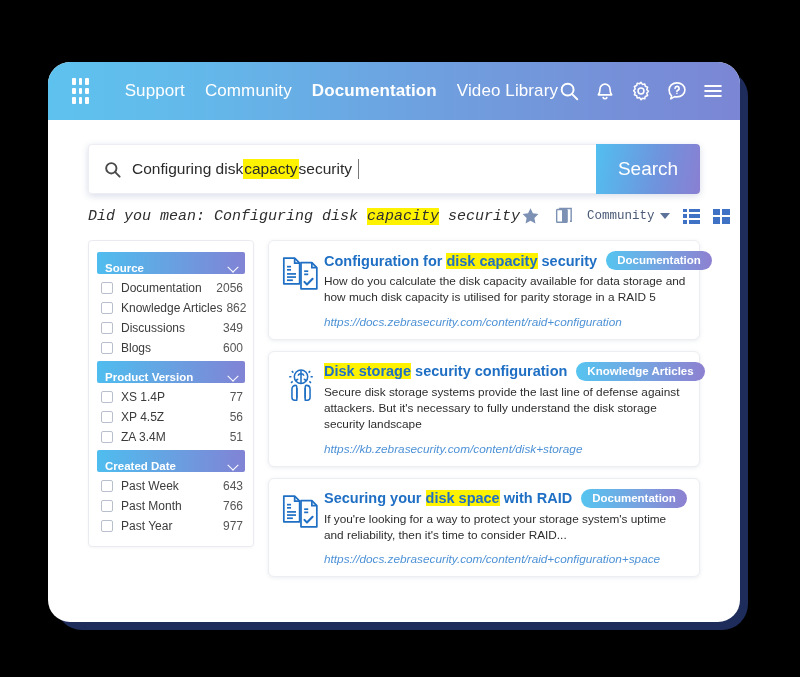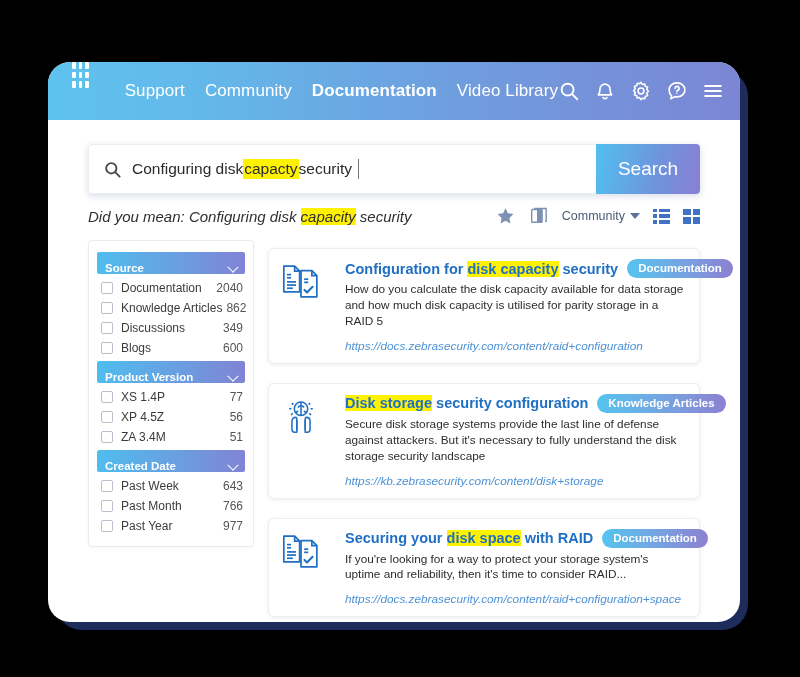--- a/index.html
+++ b/index.html
@@ -28,20 +28,21 @@
     overflow: hidden;
     display: flex;
     flex-direction: column;
   }
 
   
   .topbar {
     height: 58px;
     background: linear-gradient(90deg, #5ec2ee 0%, #63b8ea 22%, #6f9ede 58%, #7b86d4 100%);
     display: flex;
+    align-items: center;
     padding: 0 16px 0 24px;
     flex: none;
   }
   .grid-apps {
     width: 26px; height: 26px;
     display: grid;
     grid-template-columns: repeat(3, 1fr);
     grid-template-rows: repeat(3, 1fr);
     gap: 3px;
     margin-right: 36px;
@@ -108,20 +109,21 @@
     cursor: pointer;
     font-family: "Liberation Sans", sans-serif;
   }
 
   
   .dym-row {
     display: flex;
     align-items: center;
     padding: 12px 40px 0 40px;
     flex: none;
+    font-family: Liberation Mono, monospace;
   }
   .dym {
     font-style: italic;
     font-size: 15px;
     color: #2f2f2f;
     white-space: nowrap;
   }
   .dym .hl { background: #fff200; }
   .tools { margin-left: auto; display: flex; align-items: center; gap: 13px; }
   .tools .ic { cursor: pointer; display:block; }
@@ -212,23 +214,22 @@
 
   
   .results { flex: 1; display: flex; flex-direction: column; gap: 11px; min-width: 0; }
   .card {
     background: #fff;
     border: 1px solid #eceef2;
     border-radius: 6px;
     box-shadow: 0 1px 4px rgba(30,50,90,.09);
     padding: 10px 12px 10px 12px;
     display: flex;
-    gap: 24px;
+    gap: 3px;
     cursor: pointer;
-    margin-top: 8px;
   }
   .card-icon { width: 40px; flex: none; padding-top: 3px; }
   .card-body { flex: 1; min-width: 0; }
   .card-titlerow { display: flex; align-items: center; gap: 9px; }
   .card-title {
     font-size: 14.5px;
     font-weight: bold;
     color: #1f6fc4;
     white-space: nowrap;
   }
@@ -362,21 +363,21 @@
 
       <div class="facets">
 
         <div class="facet-head">
           <span>Source</span>
           <span class="chev"></span>
         </div>
         <div class="facet-item">
           <span class="cbx"></span>
           <span class="lbl">Documentation</span>
-          <span class="cnt">2040</span>
+          <span class="cnt">2056</span>
         </div>
         <div class="facet-item">
           <span class="cbx"></span>
           <span class="lbl">Knowledge Articles</span>
           <span class="cnt">862</span>
         </div>
         <div class="facet-item">
           <span class="cbx"></span>
           <span class="lbl">Discussions</span>
           <span class="cnt">349</span>

